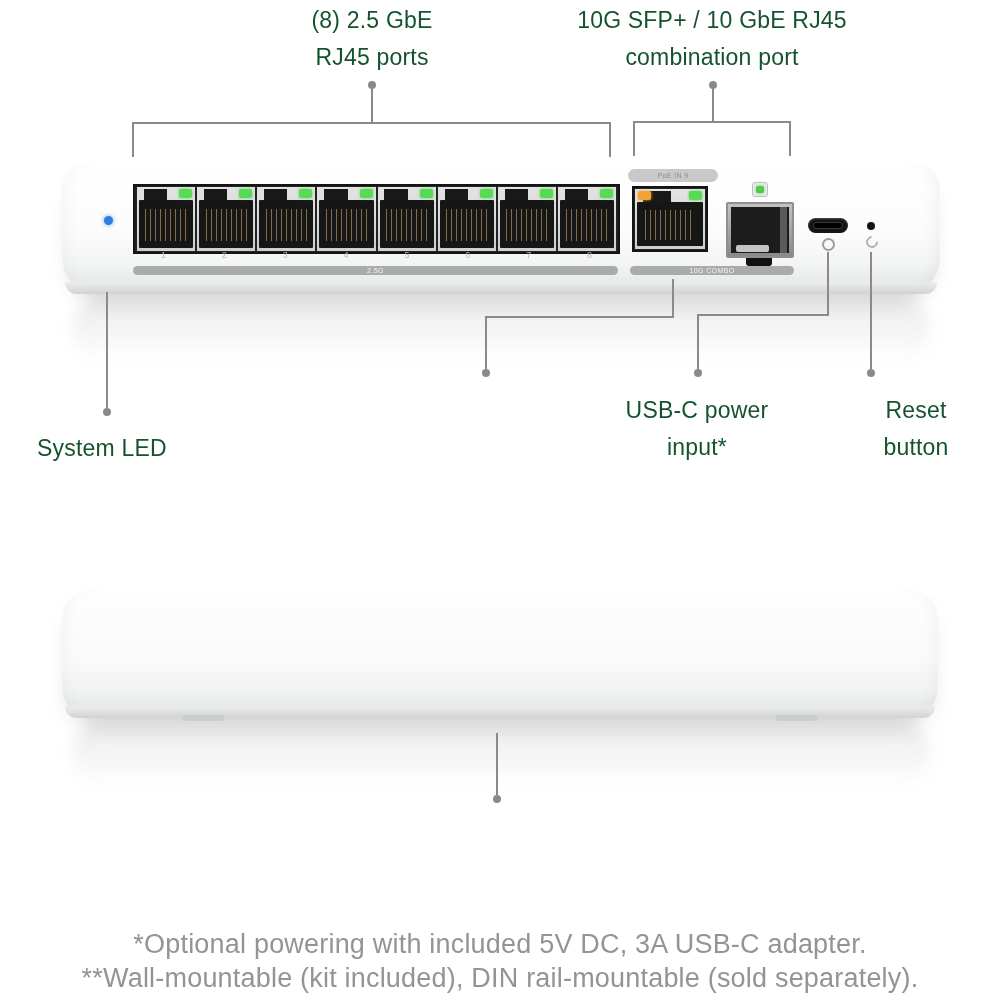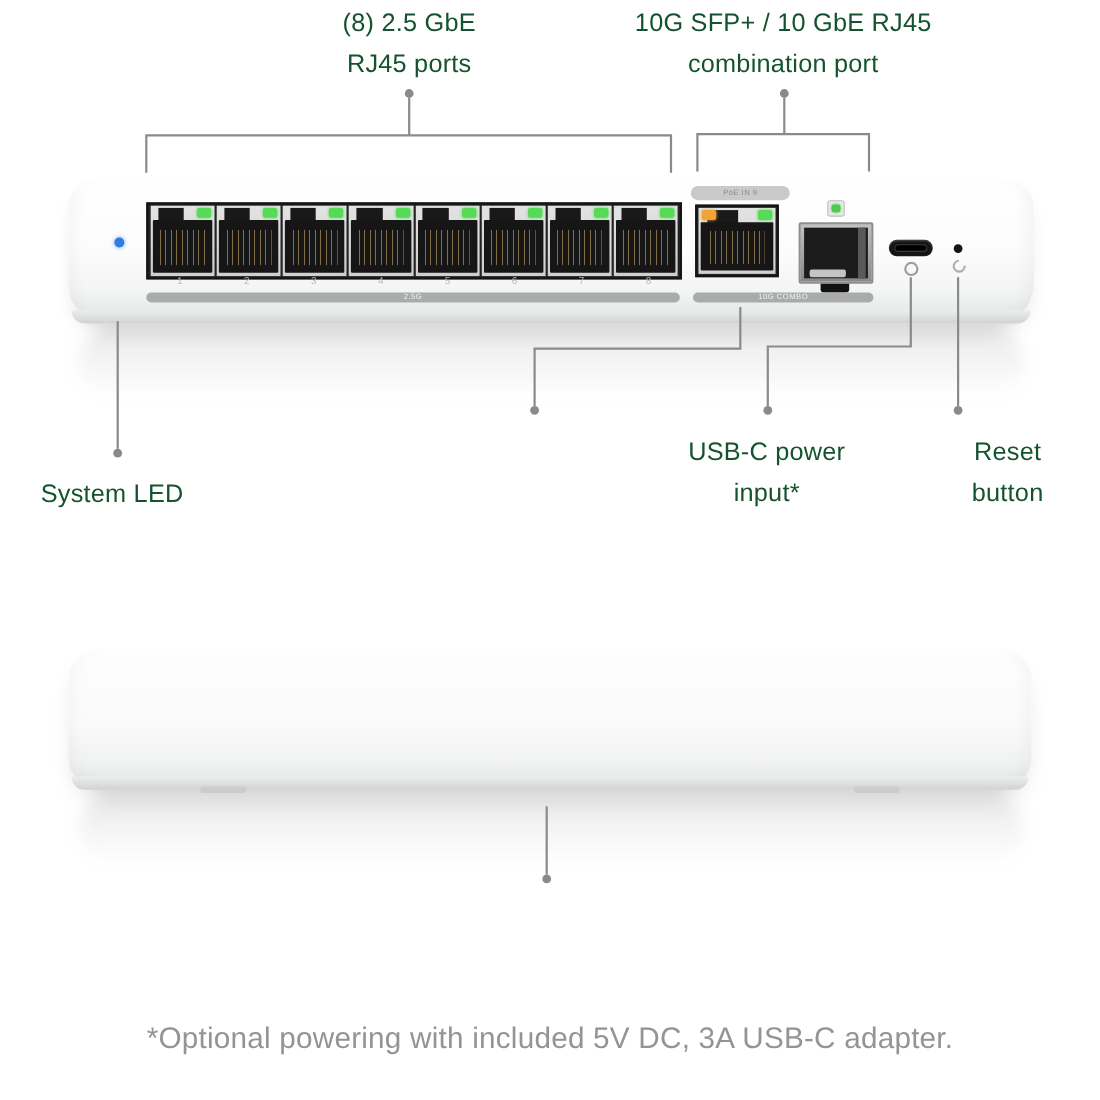--- a/index.html
+++ b/index.html
@@ -247,14 +247,15 @@
   <div class="refl refl1"></div>
 
   <div class="device2">
     <div class="underside"></div>
     <span class="foot foot-l"></span>
     <span class="foot foot-r"></span>
   </div>
   <div class="refl refl2"></div>
 
   <div class="footnote fn1">*Optional powering with included 5V DC, 3A USB-C adapter.</div>
+  <div class="footnote fn2">**Wall-mountable (kit included), DIN rail-mountable (sold separately).</div>
 
 </div>
 
 </body></html>

